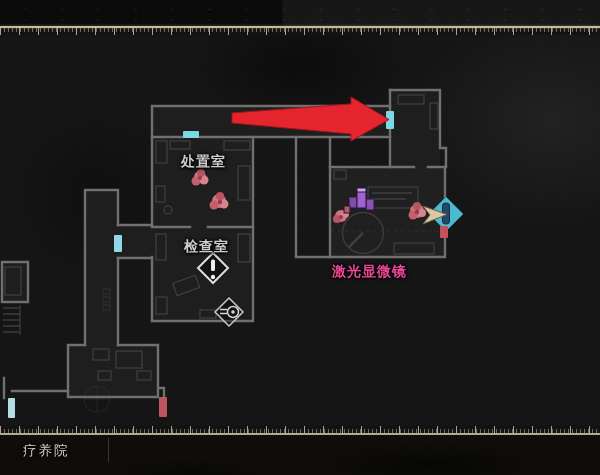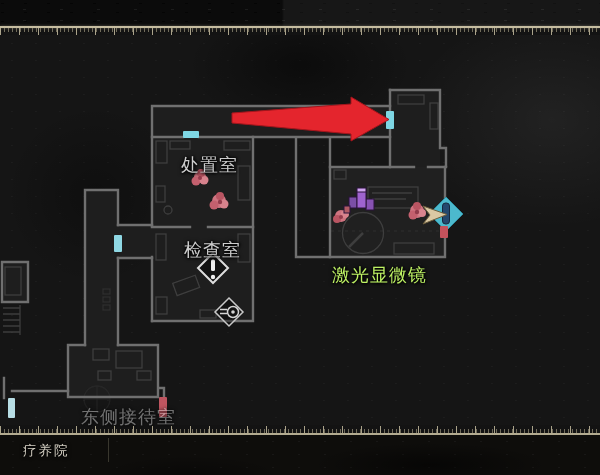--- a/index.html
+++ b/index.html
@@ -57,27 +57,28 @@
       radial-gradient(ellipse 210px 155px at 552px 85px, rgba(255,255,255,.055), transparent 70%),
       radial-gradient(ellipse 150px 85px at 300px 30px, rgba(0,0,0,.45), transparent 75%),
       radial-gradient(ellipse 120px 120px at 95px 160px, rgba(0,0,0,.3), transparent 75%),
       radial-gradient(rgba(210,210,210,.04) 1px, transparent 1.3px);
     background-size:100% 100%,100% 100%,100% 100%,24px 17px;
   }
   svg.map-svg{position:absolute;left:0;top:0;z-index:2;}
   
   .room-label{
     position:absolute;z-index:3;white-space:nowrap;
-    font-size:18px;letter-spacing:1px;color:#cdcdcd;
+    font-size:14px;letter-spacing:1px;color:#cdcdcd;
     text-shadow:0 0 4px #000,0 1px 3px #000,1px 0 3px #000;
+    font-weight:bold;
   }
   .lbl-disposal{left:181px;top:153px;}
   .lbl-blood{left:362px;top:176px;}
   .lbl-exam{left:184px;top:238px;}
-  .lbl-laser{left:332px;top:263px;color:#bef264;}
+  .lbl-laser{left:332px;top:263px;color:#ec4899;}
   .lbl-reception{left:81px;top:405px;opacity:.5;}
 </style>
 </head>
 <body>
 
 <div class="screen">
 
   <div class="map-bg"></div>
 
   <svg class="map-svg" width="600" height="475" viewBox="0 0 600 475">
@@ -221,21 +222,20 @@
     </g>
 
     <g>
       <polygon points="232,113 351,104 351,97 389,119.5 351,141 351,134 232,123" fill="#e4252d" stroke="#a5151c" stroke-width="1"></polygon>
     </g>
   </svg>
 
   <div class="room-label lbl-disposal">处置室</div>
   <div class="room-label lbl-exam">检查室</div>
   <div class="room-label lbl-laser">激光显微镜</div>
-  <div class="room-label lbl-reception">东侧接待室</div>
 
   <div class="top-chrome"></div>
   <div class="ruler-top"></div>
   <div class="ruler-bottom"></div>
   <div class="bottom-chrome"></div>
   <div class="bottom-divider"></div>
   <div class="floor-label">疗养院</div>
 
 </div>
 

